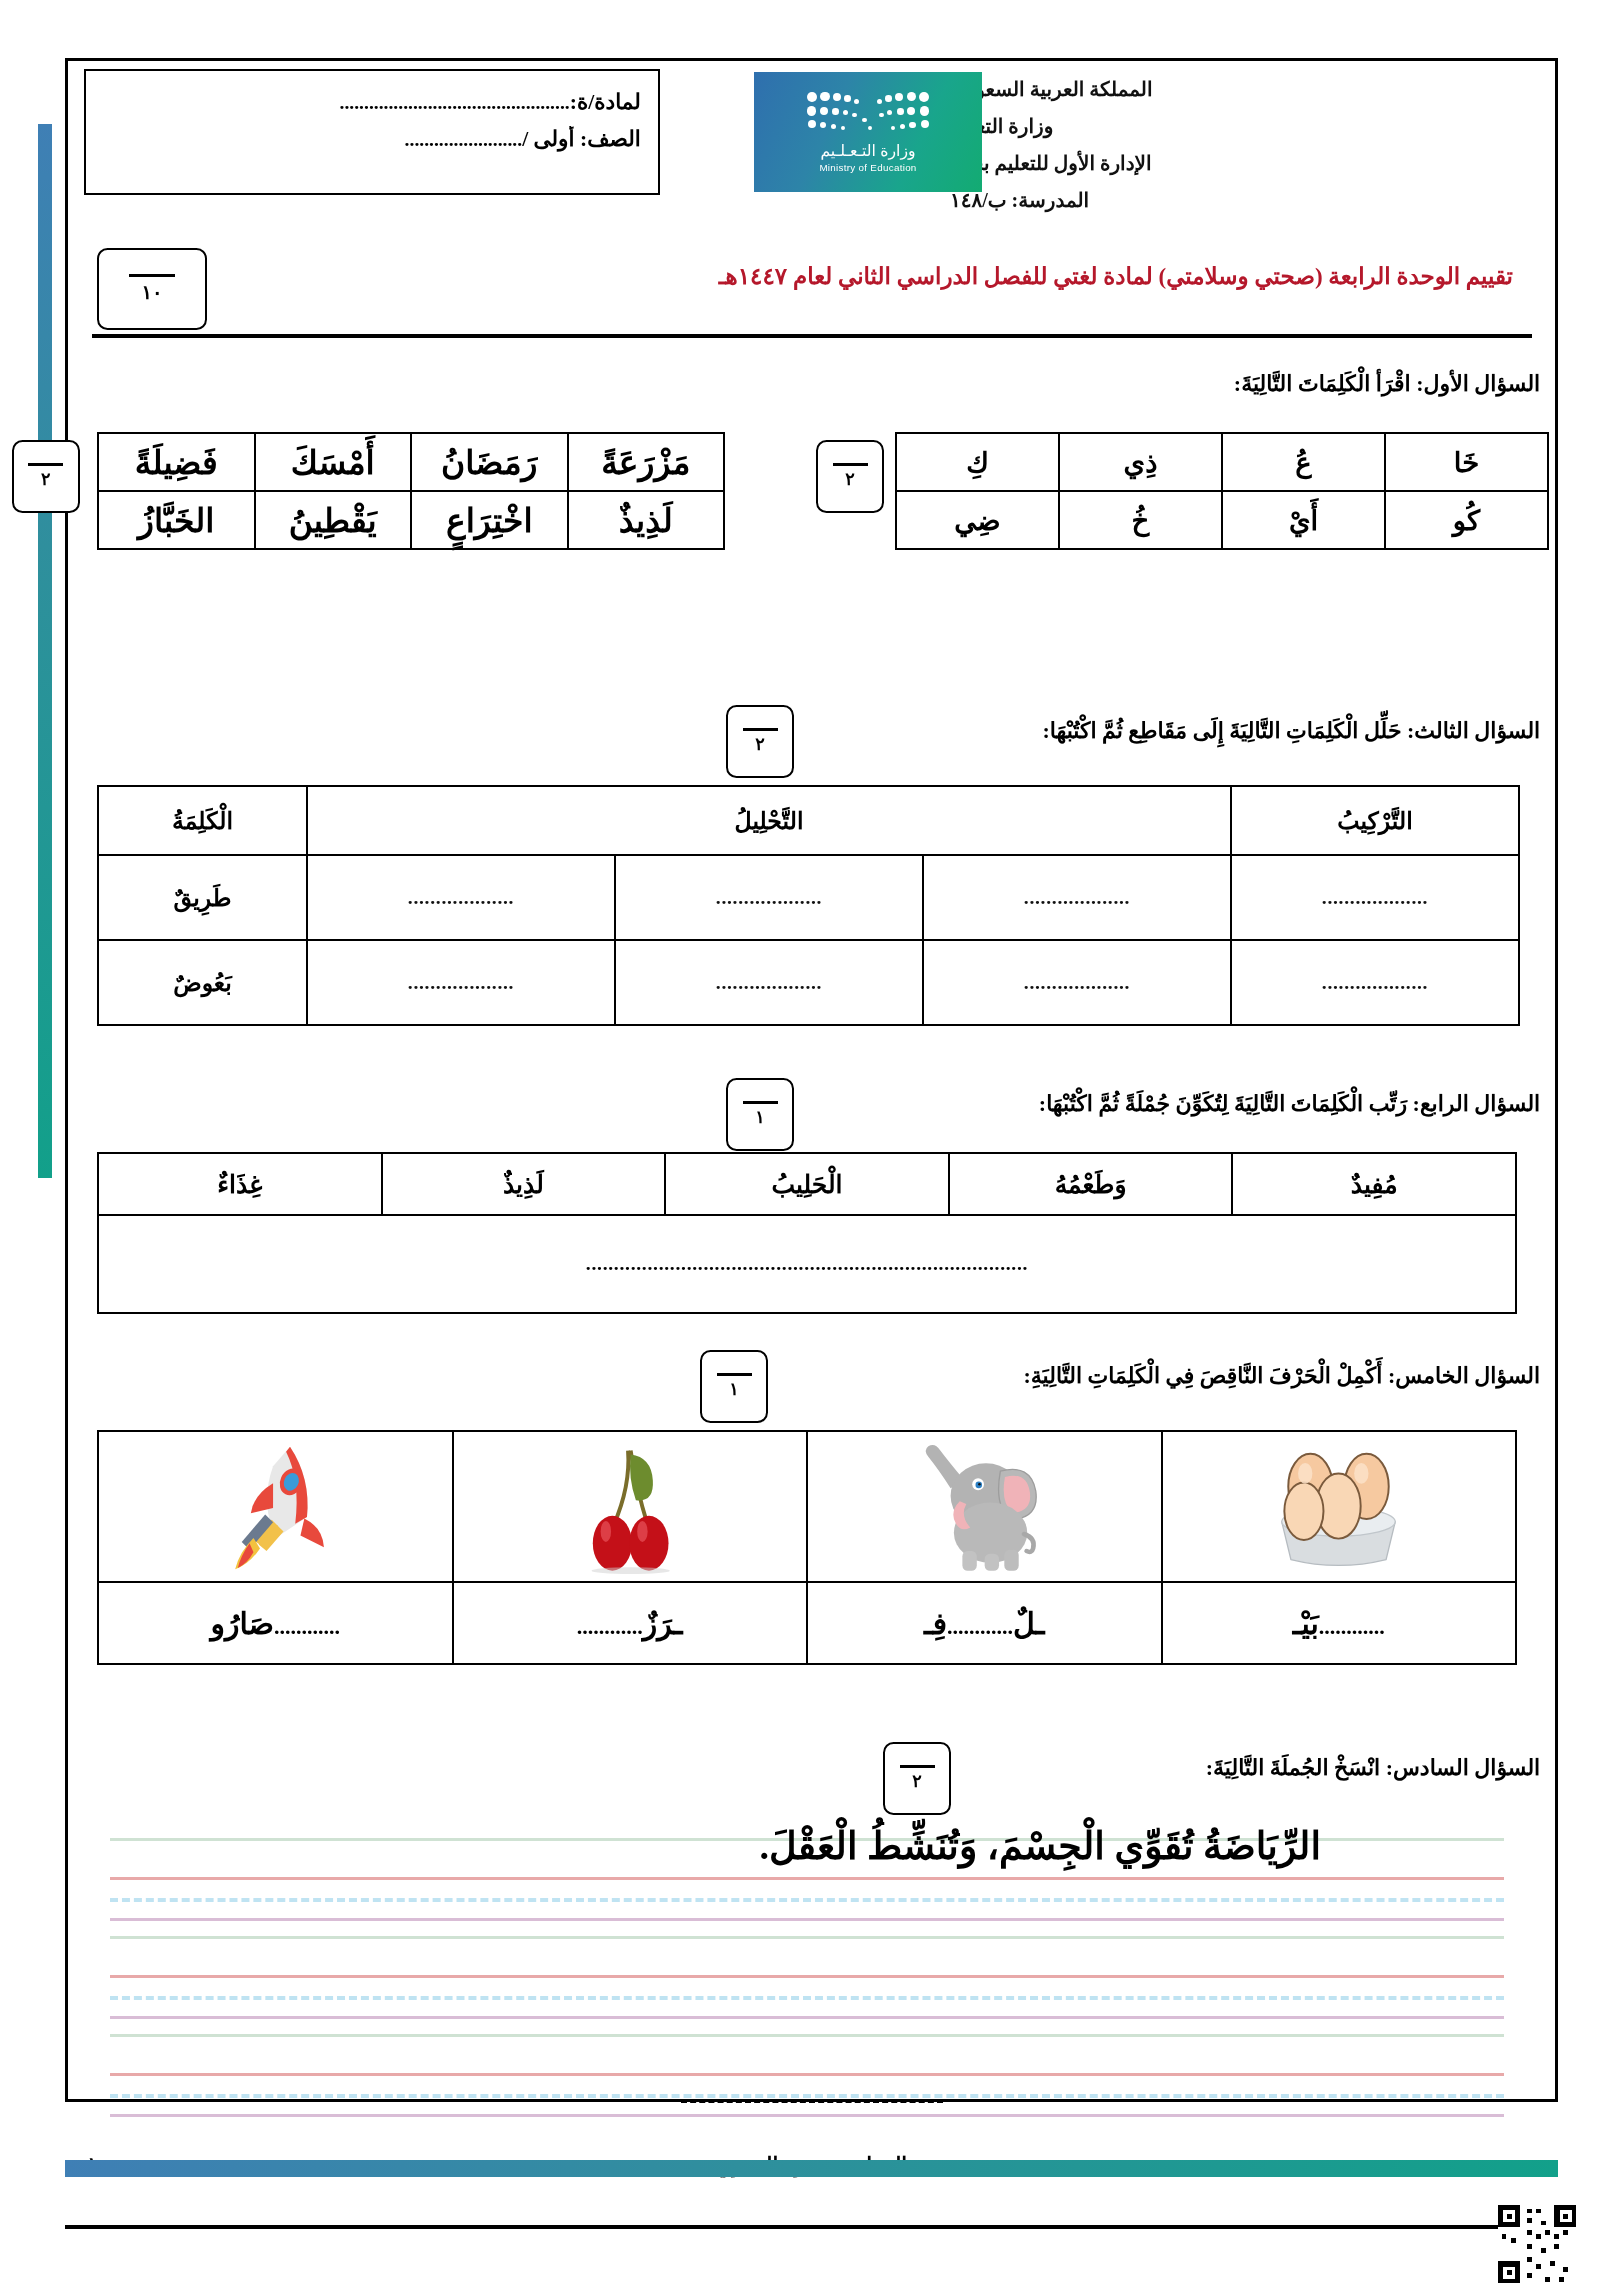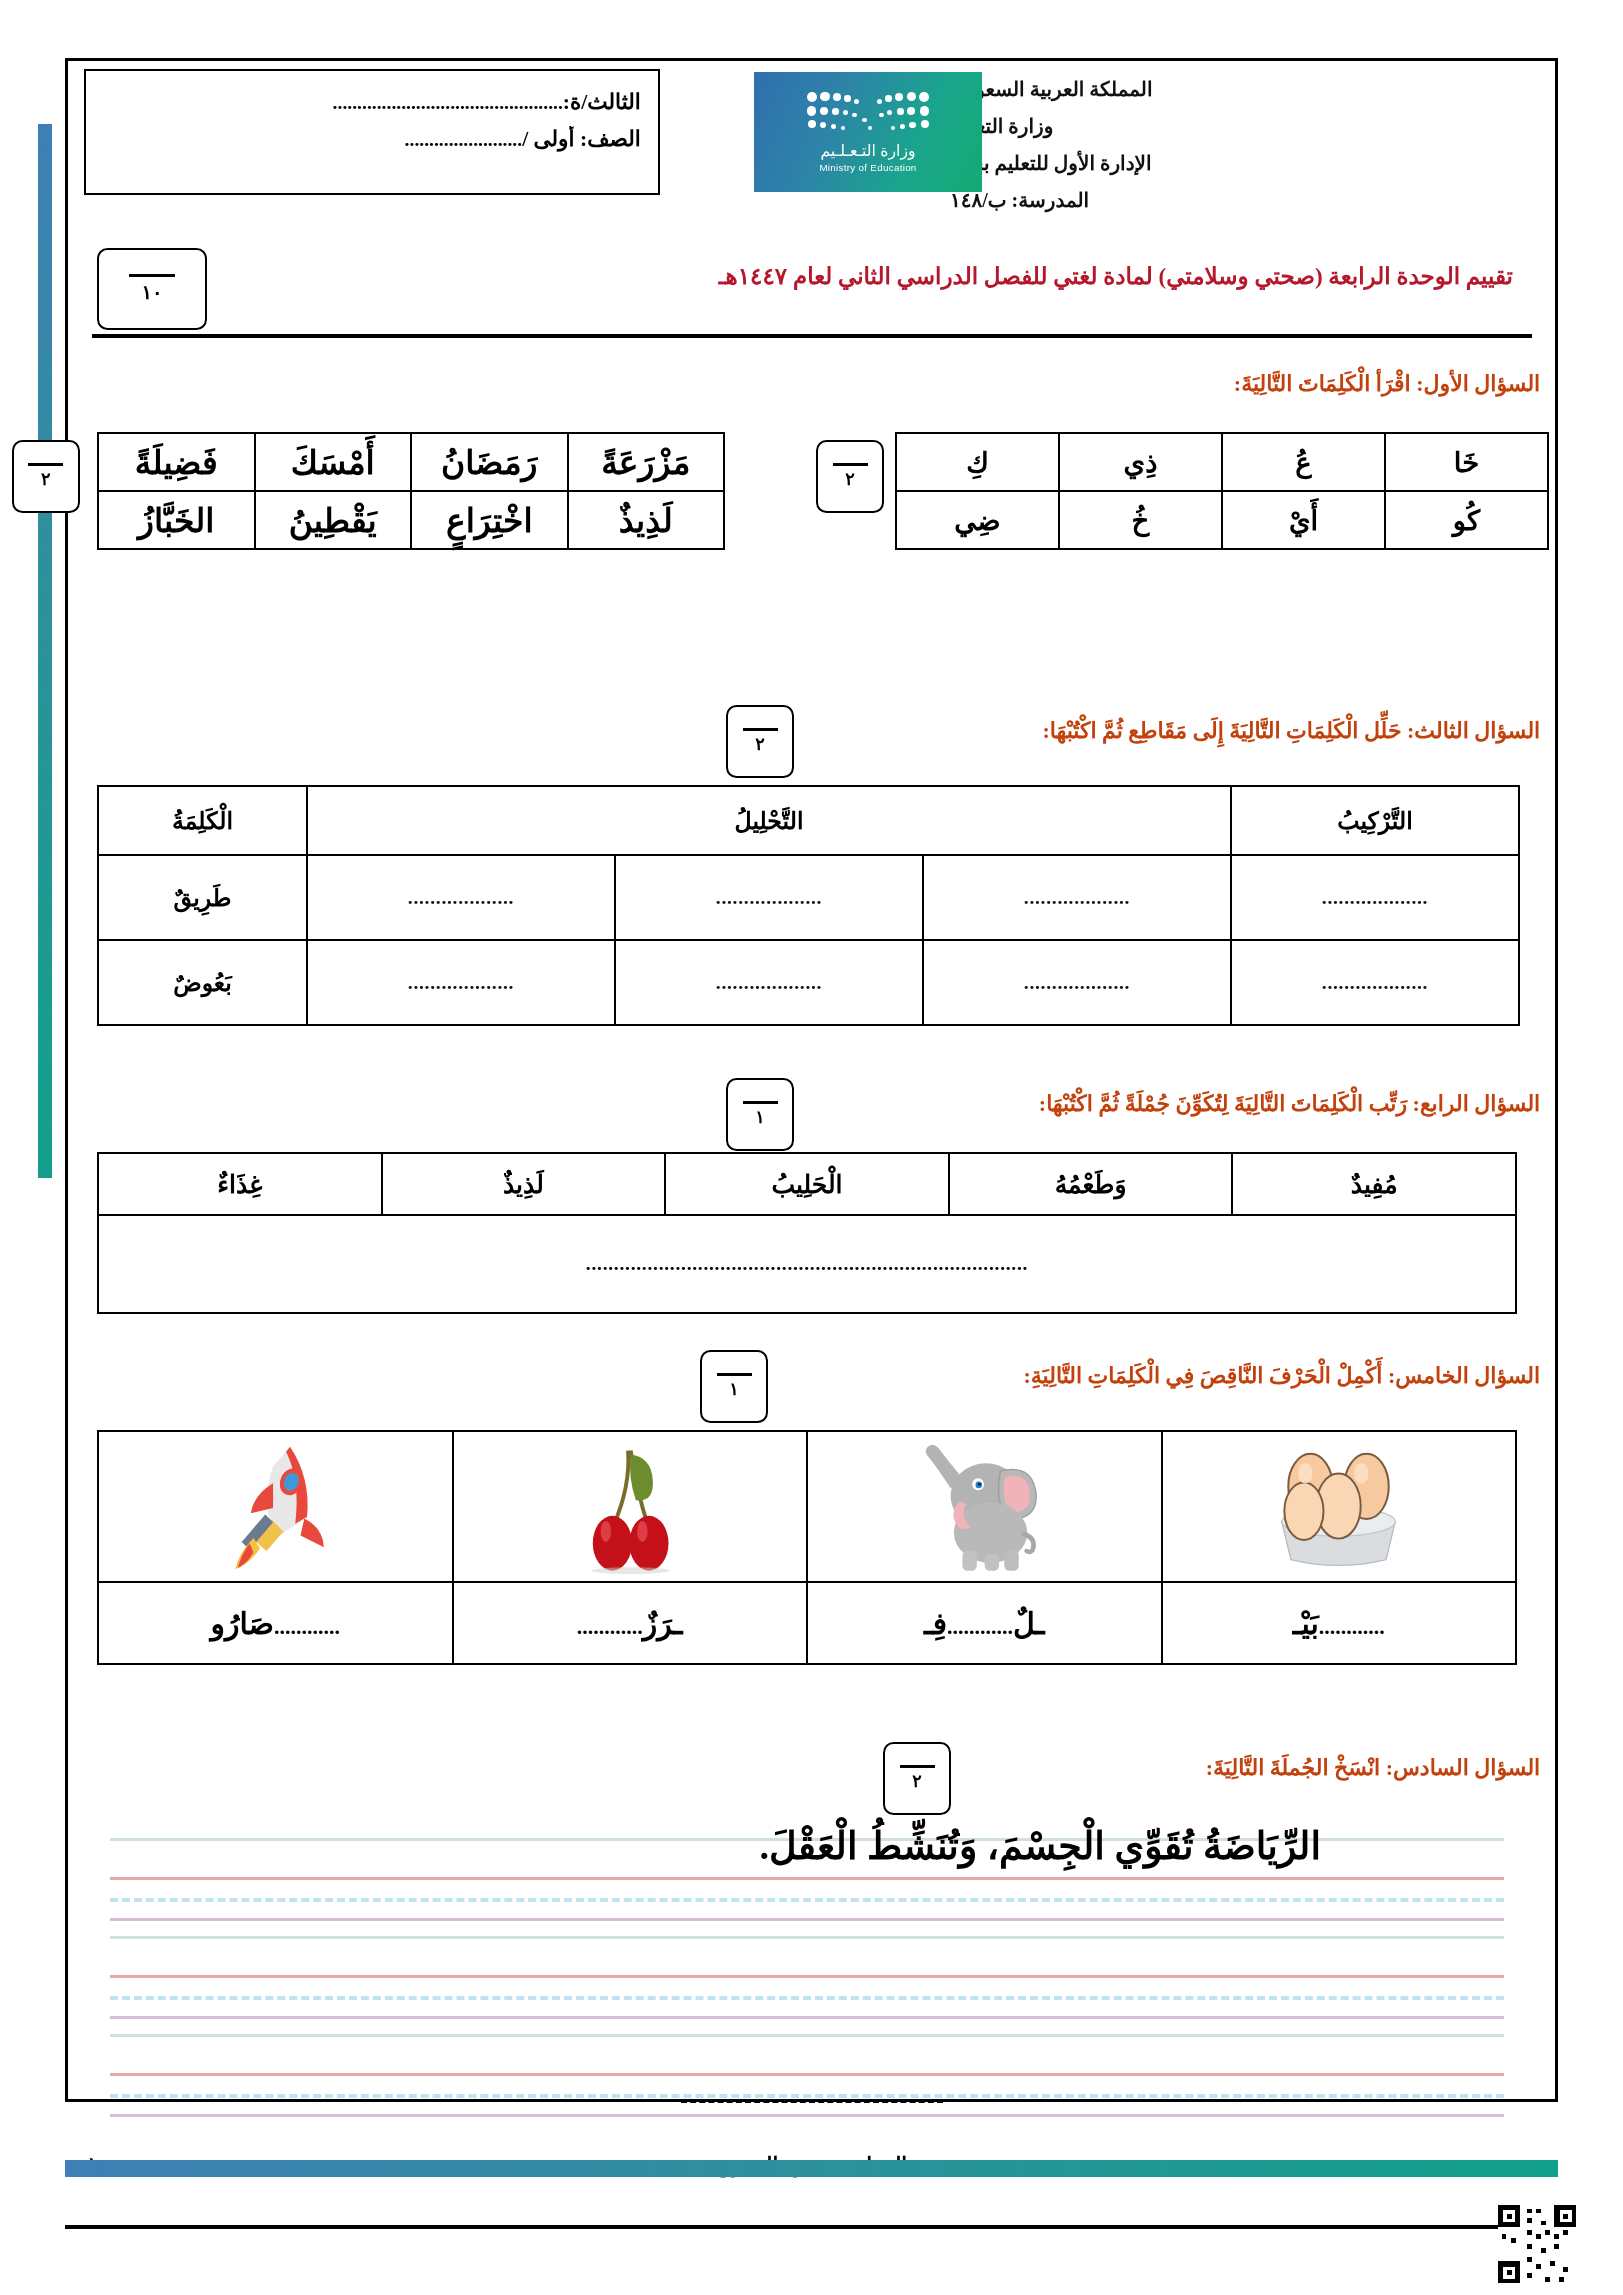--- a/index.html
+++ b/index.html
@@ -89,21 +89,21 @@
   .mark-box .num { font-size:19.6px; font-weight:bold; }
   .title-mark { position:absolute; left:25px; top:5.2px; }
   .hrule {
     position:absolute; left:92px; top:334px; width:1440px; height:3.9px; background:#000;
   }
 
   
   .q-head { position:absolute; width:1480px; height:79px; left:72px; }
   .q-text {
     position:absolute; right:11.8px; top:18.3px;
-    font-weight:bold; font-size:22px; white-space:nowrap; color:#c2410c;
+    font-weight:bold; font-size:22px; white-space:nowrap; color:#000000;
   }
   .q-mark { position:absolute; }
   .mark-sm {
     border:2.6px solid #000; border-radius:10.5px;
     width:68px; height:73px;
     display:flex; flex-direction:column; align-items:center; justify-content:center;
     background:#fff;
   }
   .mark-sm .bar { width:35px; height:3.3px; background:#000; margin-bottom:3.3px; }
   .mark-sm .num { font-size:17.7px; font-weight:bold; }
@@ -229,21 +229,21 @@
         <i style="left:103px;top:31px;width:6.5px;height:6.5px"></i>
         <i style="left:94px;top:33px;width:5.2px;height:5.2px"></i>
         <i style="left:85px;top:35px;width:3.9px;height:3.9px"></i>
       </div>
       <div class="logo-ar">وزارة التـعـلـيم</div>
       <div class="logo-en">Ministry of Education</div>
     </div>
 
     <div class="student-box">
       <div class="student-line">
-        <span>الثالث/ة:</span><span class="dotfill">...............................................</span>
+        <span>لمادة/ة:</span><span class="dotfill">...............................................</span>
       </div>
       <div class="student-line">
         <span>الصف: أولى /</span><span class="dotfill">........................</span>
       </div>
     </div>
   </div>
 
   <div class="title-row">
     <div class="title-text">تقييم الوحدة الرابعة (صحتي وسلامتي) لمادة لغتي للفصل الدراسي الثاني لعام ١٤٤٧هـ</div>
     <div class="title-mark">

